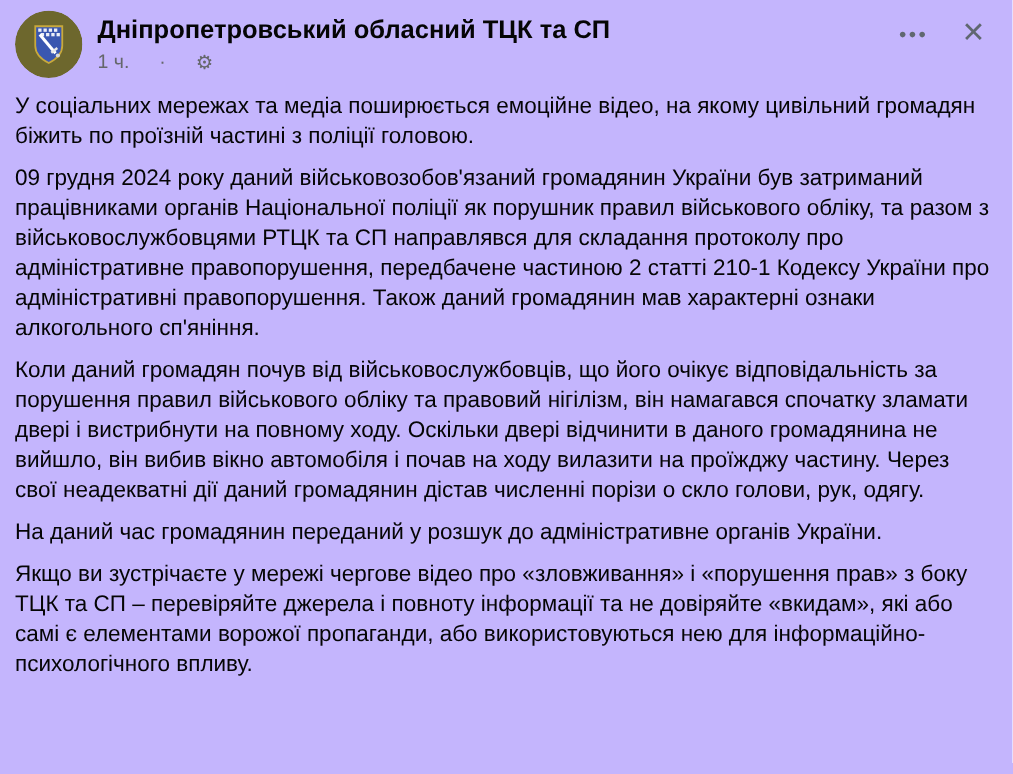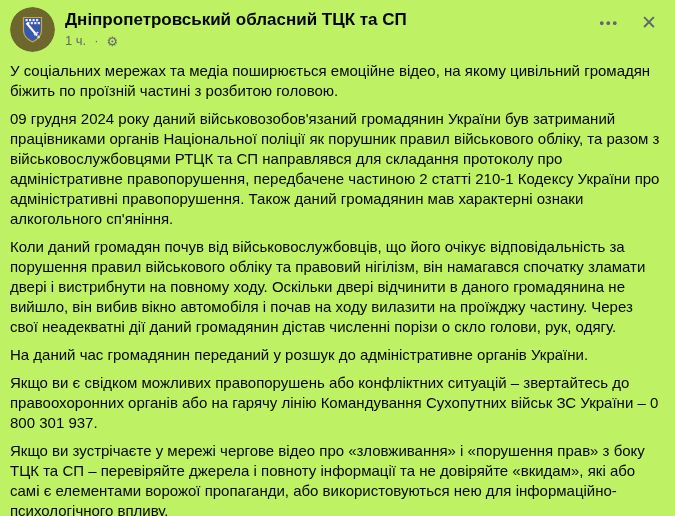--- a/index.html
+++ b/index.html
@@ -1,21 +1,21 @@
 <!DOCTYPE html>
 <html><head>
 <meta charset="utf-8">
 <style>
   * { box-sizing: border-box; margin: 0; padding: 0; }
   html, body { background: #ffffff; }
   .post-card {
     position: relative;
     width: 675px;
     height: 516px;
-    background: #bef264;
+    background: #c4b5fd;
     overflow: hidden;
     font-family: "Liberation Sans", sans-serif;
     color: #050505;
   }
   .post-header {
     display: flex;
     align-items: flex-start;
     padding: 7px 10px 4px 10px;
   }
   .avatar-wrap {
@@ -36,21 +36,21 @@
     font-size: 17px;
     font-weight: 700;
     color: #050505;
     line-height: 21px;
     cursor: pointer;
     white-space: nowrap;
   }
   .meta-row {
     display: flex;
     align-items: center;
-    gap: 8px;
+    gap: 20px;
     margin-top: 3px;
     font-size: 13px;
     color: #65676b;
     line-height: 16px;
   }
   .meta-row .timestamp { cursor: pointer; }
   .meta-row .dot-sep { color: #65676b; }
   .gear {
     font-size: 13px;
     color: #65676b;
@@ -132,21 +132,20 @@
         <span>•••</span>
       </button>
       <button class="close-btn">
         <span>✕</span>
       </button>
     </div>
 
   </div>
 
   <div class="post-body">
-    <p>У соціальних мережах та медіа поширюється емоційне відео, на якому цивільний громадян біжить по проїзній частині з розбитою головою.</p>
+    <p>У соціальних мережах та медіа поширюється емоційне відео, на якому цивільний громадян біжить по проїзній частині з поліції головою.</p>
     <p>09 грудня 2024 року даний військовозобов'язаний громадянин України був затриманий працівниками органів Національної поліції як порушник правил військового обліку, та разом з військовослужбовцями РТЦК та СП направлявся для складання протоколу про адміністративне правопорушення, передбачене частиною 2 статті 210-1 Кодексу України про адміністративні правопорушення. Також даний громадянин мав характерні ознаки алкогольного сп'яніння.</p>
     <p>Коли даний громадян почув від військовослужбовців, що його очікує відповідальність за порушення правил військового обліку та правовий нігілізм, він намагався спочатку зламати двері і вистрибнути на повному ходу. Оскільки двері відчинити в даного громадянина не вийшло, він вибив вікно автомобіля і почав на ходу вилазити на проїжджу частину. Через свої неадекватні дії даний громадянин дістав численні порізи о скло голови, рук, одягу.</p>
     <p>На даний час громадянин переданий у розшук до адміністративне органів України.</p>
-    <p>Якщо ви є свідком можливих  правопорушень або конфліктних ситуацій – звертайтесь до правоохоронних органів або на гарячу лінію Командування Сухопутних військ ЗС України – 0 800 301 937.</p>
     <p>Якщо ви зустрічаєте у мережі чергове відео про «зловживання» і  «порушення прав» з боку ТЦК та СП – перевіряйте джерела і повноту інформації та не довіряйте «вкидам», які або самі є елементами ворожої пропаганди, або використовуються нею для інформаційно-психологічного впливу.</p>
   </div>
 
 </div>
 
 </body></html>

